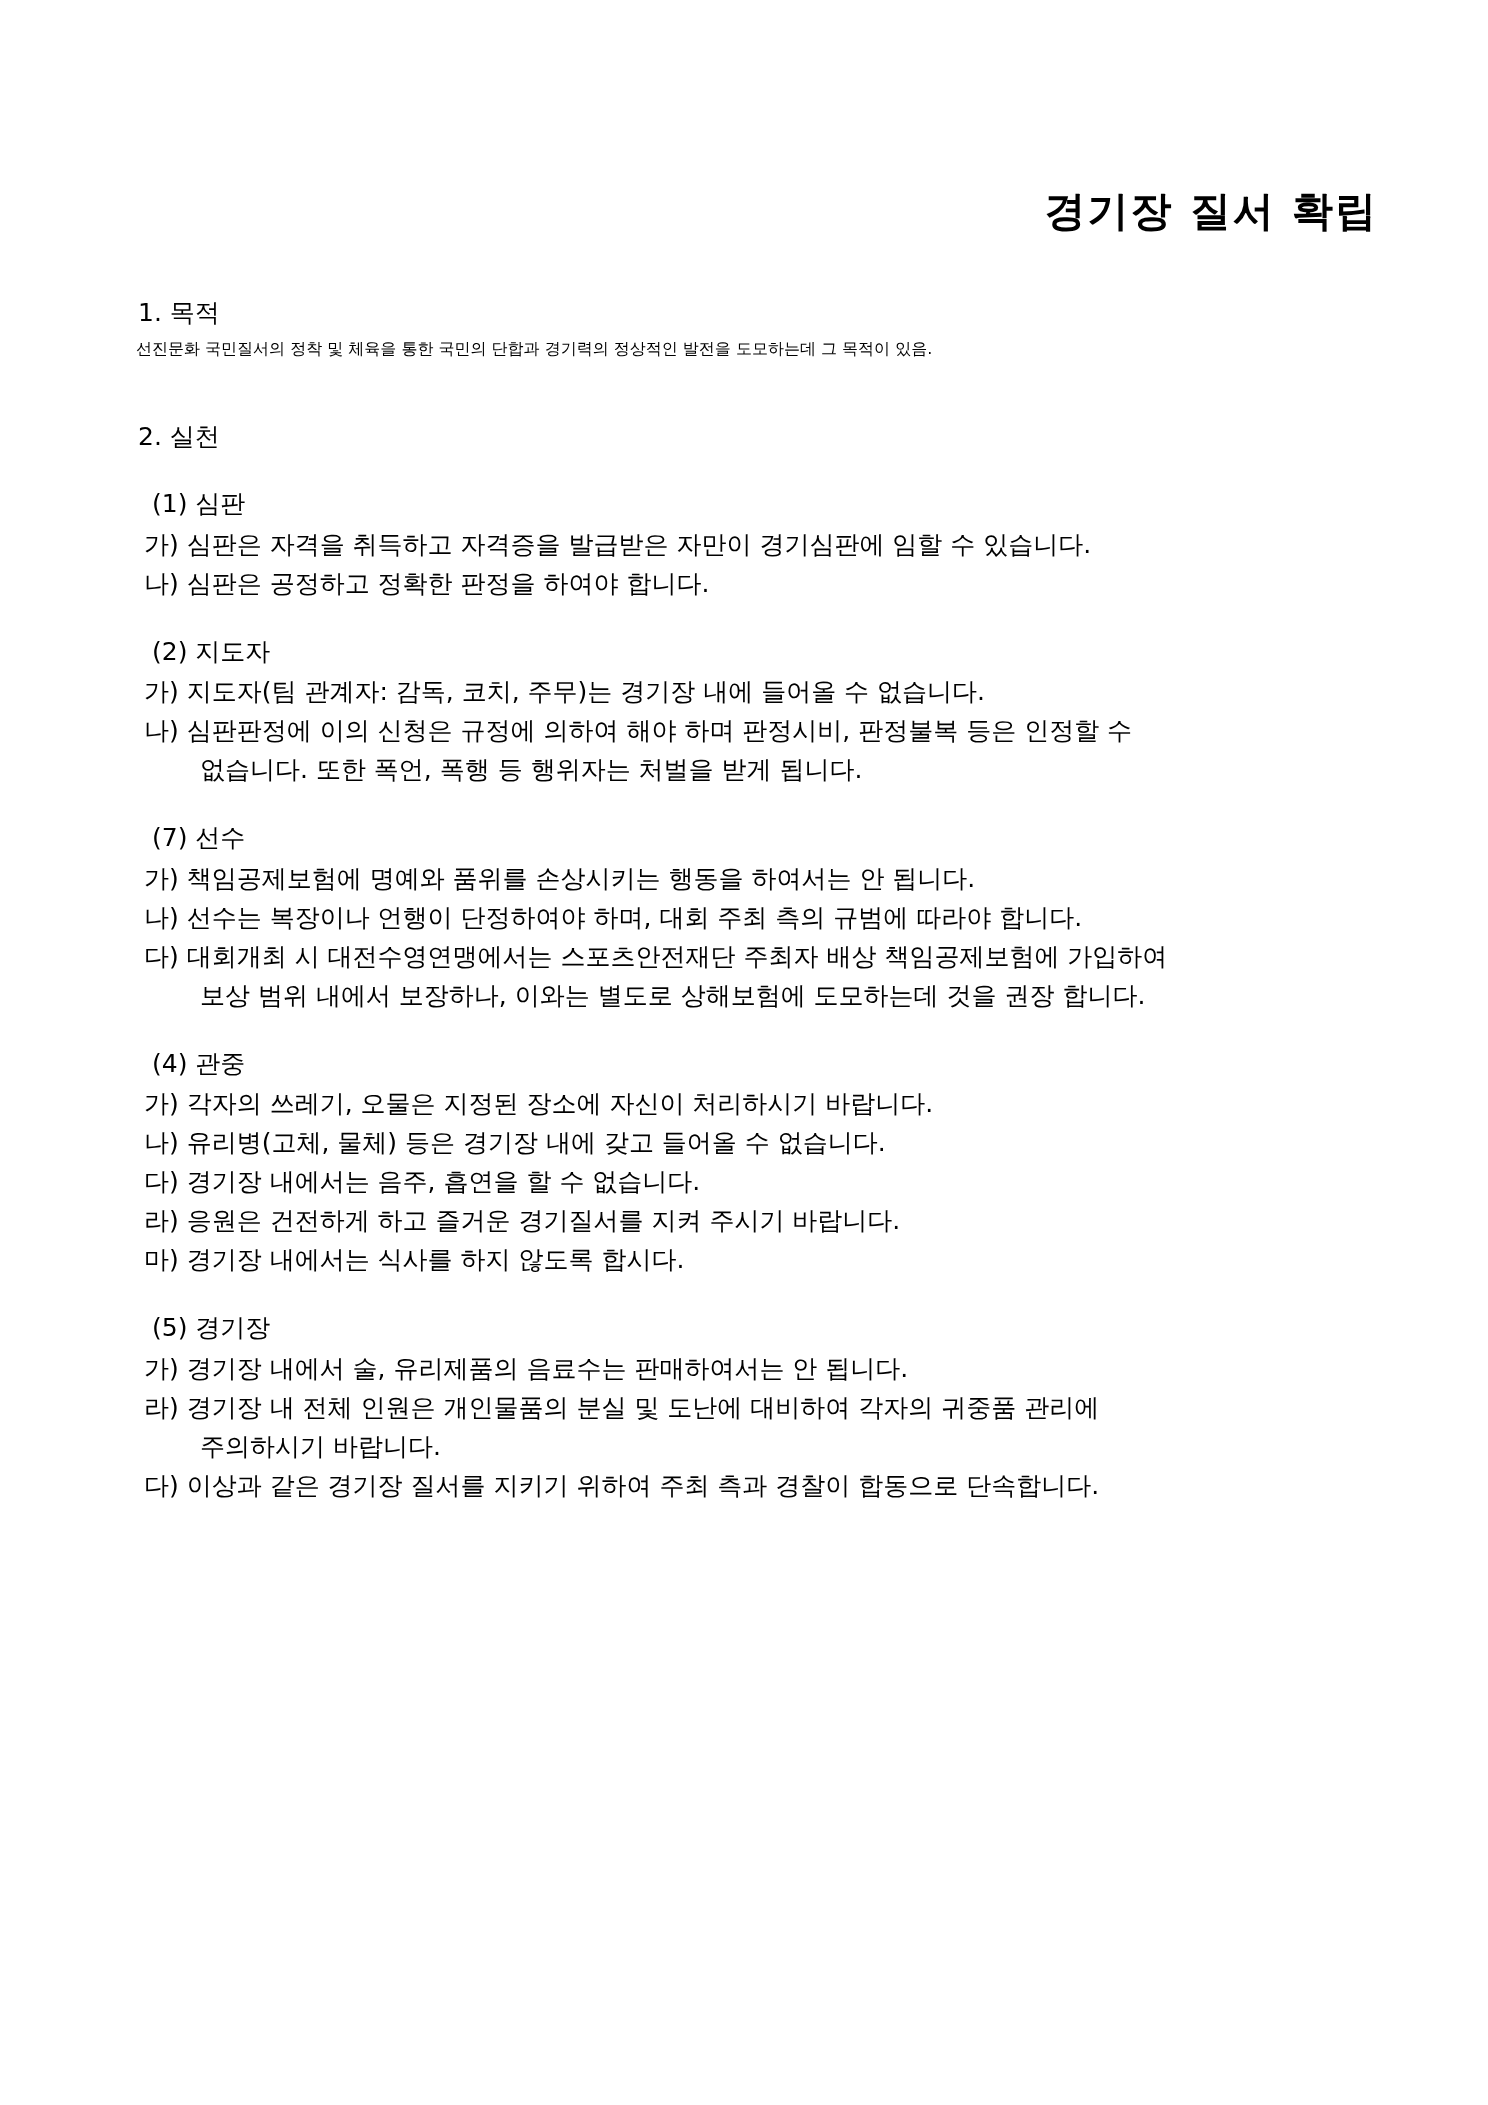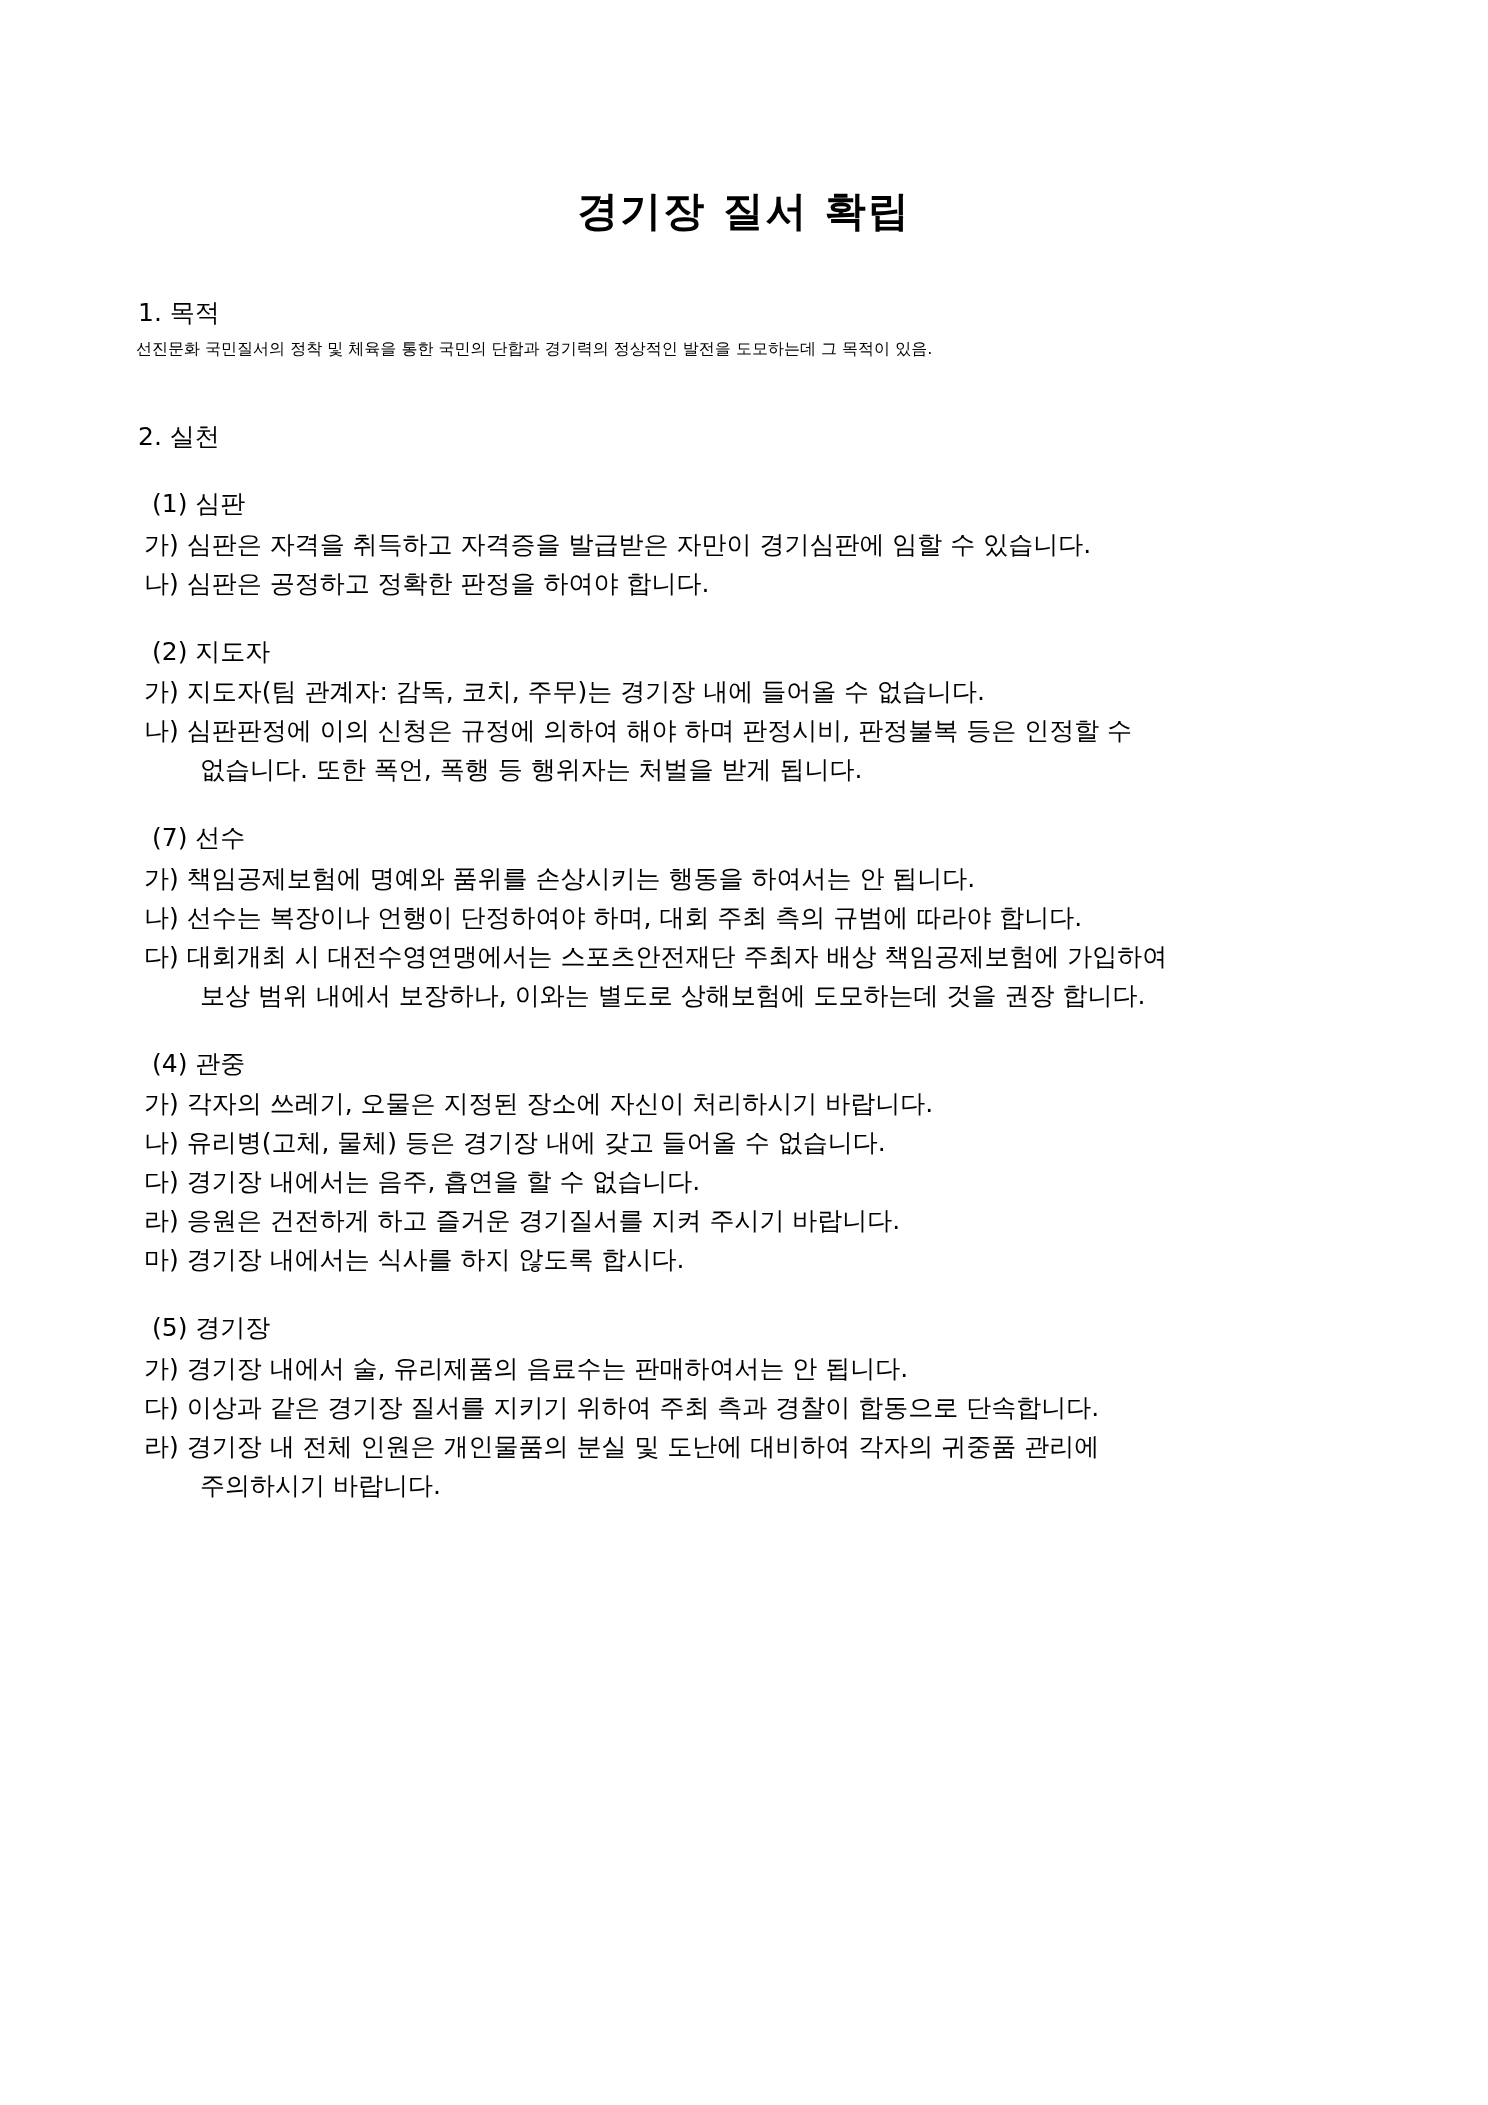--- a/index.html
+++ b/index.html
@@ -15,21 +15,21 @@
     -webkit-font-smoothing: antialiased;
   }
   .page {
     position: relative;
     width: 1488px;
     height: 2105px;
     box-sizing: border-box;
     padding: 130px 110px 0 110px;
   }
   .doc-title {
-    text-align: center;
+    text-align: right;
     font-size: 41px;
     font-weight: bold;
     letter-spacing: 2px;
     margin: 55px 0 0 0;
     line-height: 1.3;
   }
   .section {
     margin-top: 56px;
   }
   .section-heading {
@@ -112,18 +112,18 @@
       <p class="item"><span>가)</span>&nbsp;<span>각자의 쓰레기, 오물은 지정된 장소에 자신이 처리하시기 바랍니다.</span></p>
       <p class="item"><span>나)</span>&nbsp;<span>유리병(고체, 물체) 등은 경기장 내에 갖고 들어올 수 없습니다.</span></p>
       <p class="item"><span>다)</span>&nbsp;<span>경기장 내에서는 음주, 흡연을 할 수 없습니다.</span></p>
       <p class="item"><span>라)</span>&nbsp;<span>응원은 건전하게 하고 즐거운 경기질서를 지켜 주시기 바랍니다.</span></p>
       <p class="item"><span>마)</span>&nbsp;<span>경기장 내에서는 식사를 하지 않도록 합시다.</span></p>
     </div>
 
     <div class="sub-group">
       <div class="sub-heading">(5) 경기장</div>
       <p class="item"><span>가)</span>&nbsp;<span>경기장 내에서 술, 유리제품의 음료수는 판매하여서는 안 됩니다.</span></p>
+      <p class="item"><span>라)</span>&nbsp;<span>경기장 내 전체 인원은 개인물품의 분실 및 도난에 대비하여 각자의 귀중품 관리에</span><span class="cont">주의하시기 바랍니다.</span></p>
       <p class="item"><span>다)</span>&nbsp;<span>이상과 같은 경기장 질서를 지키기 위하여 주최 측과 경찰이 합동으로 단속합니다.</span></p>
-      <p class="item"><span>라)</span>&nbsp;<span>경기장 내 전체 인원은 개인물품의 분실 및 도난에 대비하여 각자의 귀중품 관리에</span><span class="cont">주의하시기 바랍니다.</span></p>
     </div>
 
   </div>
 </div>
 
 </body></html>

